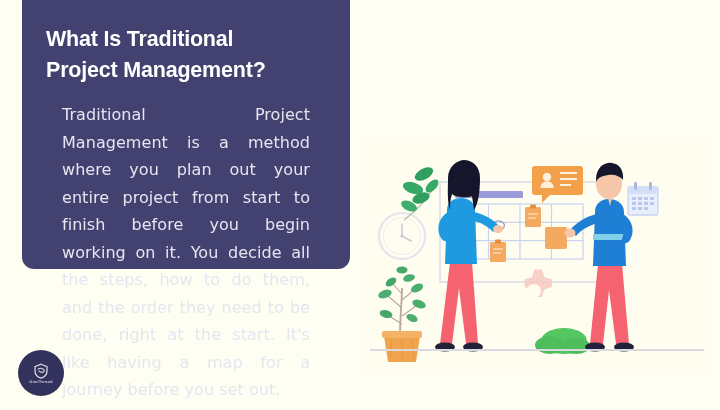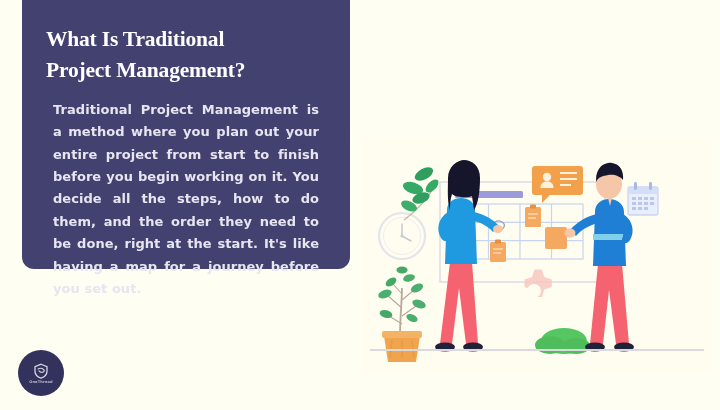--- a/index.html
+++ b/index.html
@@ -28,35 +28,35 @@
     top: -14px;
     width: 328px;
     height: 283px;
     background: #434170;
     border-radius: 0 0 12px 12px;
     box-sizing: border-box;
     padding: 38px 24px 18px 24px;
   }
   .card-title {
     color: #ffffff;
-    font-family: Liberation Serif, serif;
+    font-family: Liberation Sans, sans-serif;
     font-size: 21.5px;
     font-weight: bold;
     line-height: 1.42;
     letter-spacing: -0.2px;
     margin: 0 0 14px 0;
     white-space: pre-line;
   }
   .card-body {
     color: #e6e5f0;
-    font-size: 13px;
-    font-weight: bold;
+    font-size: 16px;
+    font-weight: normal;
     line-height: 1.72;
     text-align: justify;
-    margin: 7px;
+    margin: 16px;
     letter-spacing: 0.05px;
   }
 
   
   .logo-badge {
     position: absolute;
     left: 18px;
     bottom: 14px;
     width: 46px;
     height: 46px;

